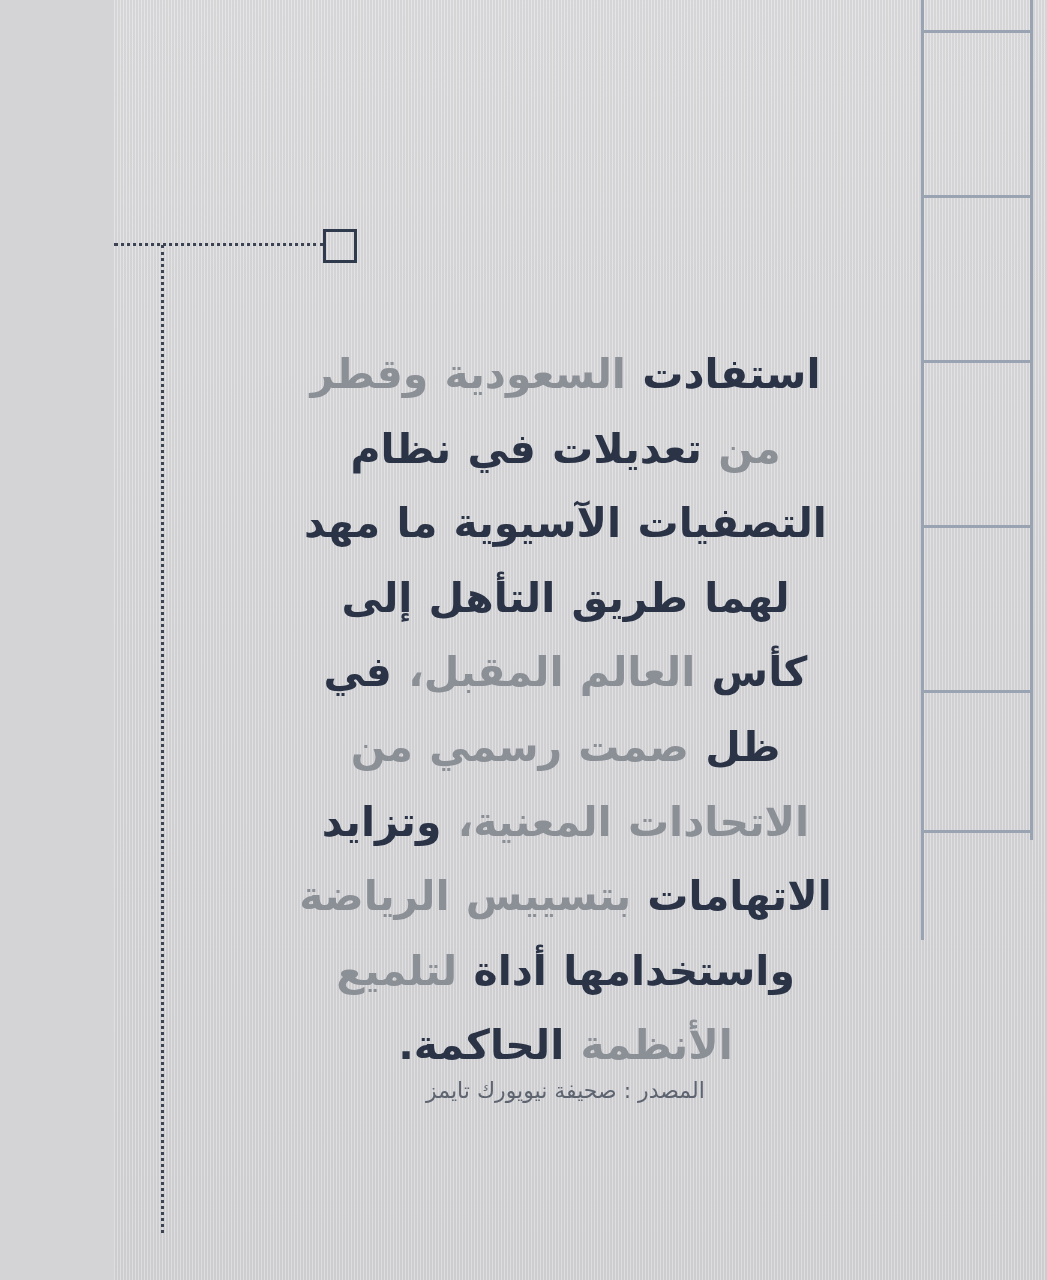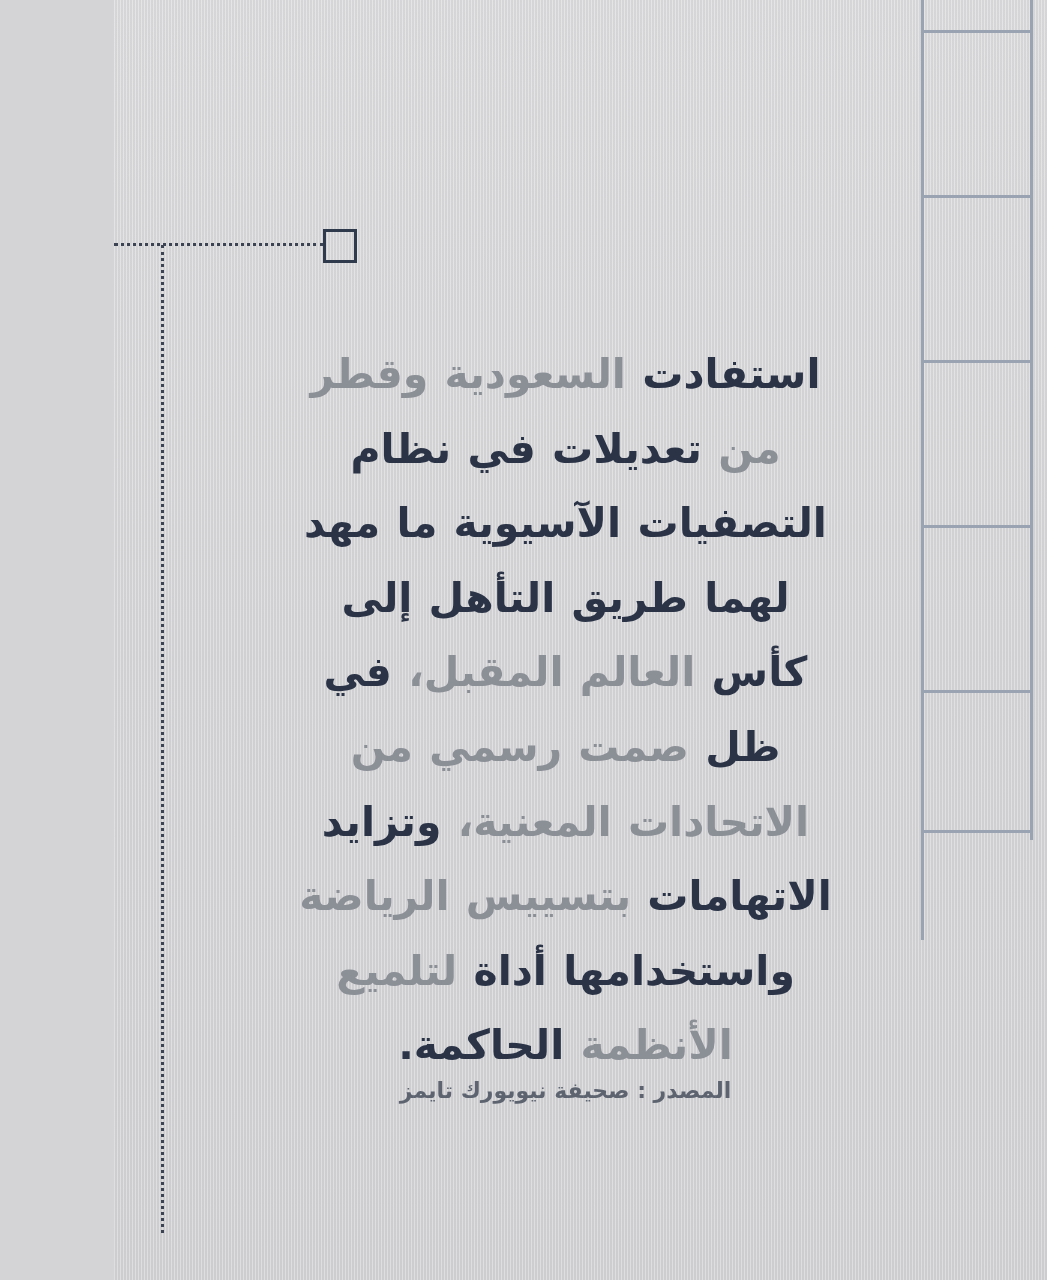--- a/index.html
+++ b/index.html
@@ -106,21 +106,21 @@
     font-weight: 700;
   }
 
   .source {
     position: absolute;
     top: 1078px;
     right: 210px;
     left: 180px;
     text-align: center;
     font-size: 22px;
-    font-weight: 700;
+    font-weight: 400;
     color: #5d6470;
     letter-spacing: 0.5px;
   }
 </style>
 </head>
 <body>
 
 <div class="card">
 
   <div class="ladder">

